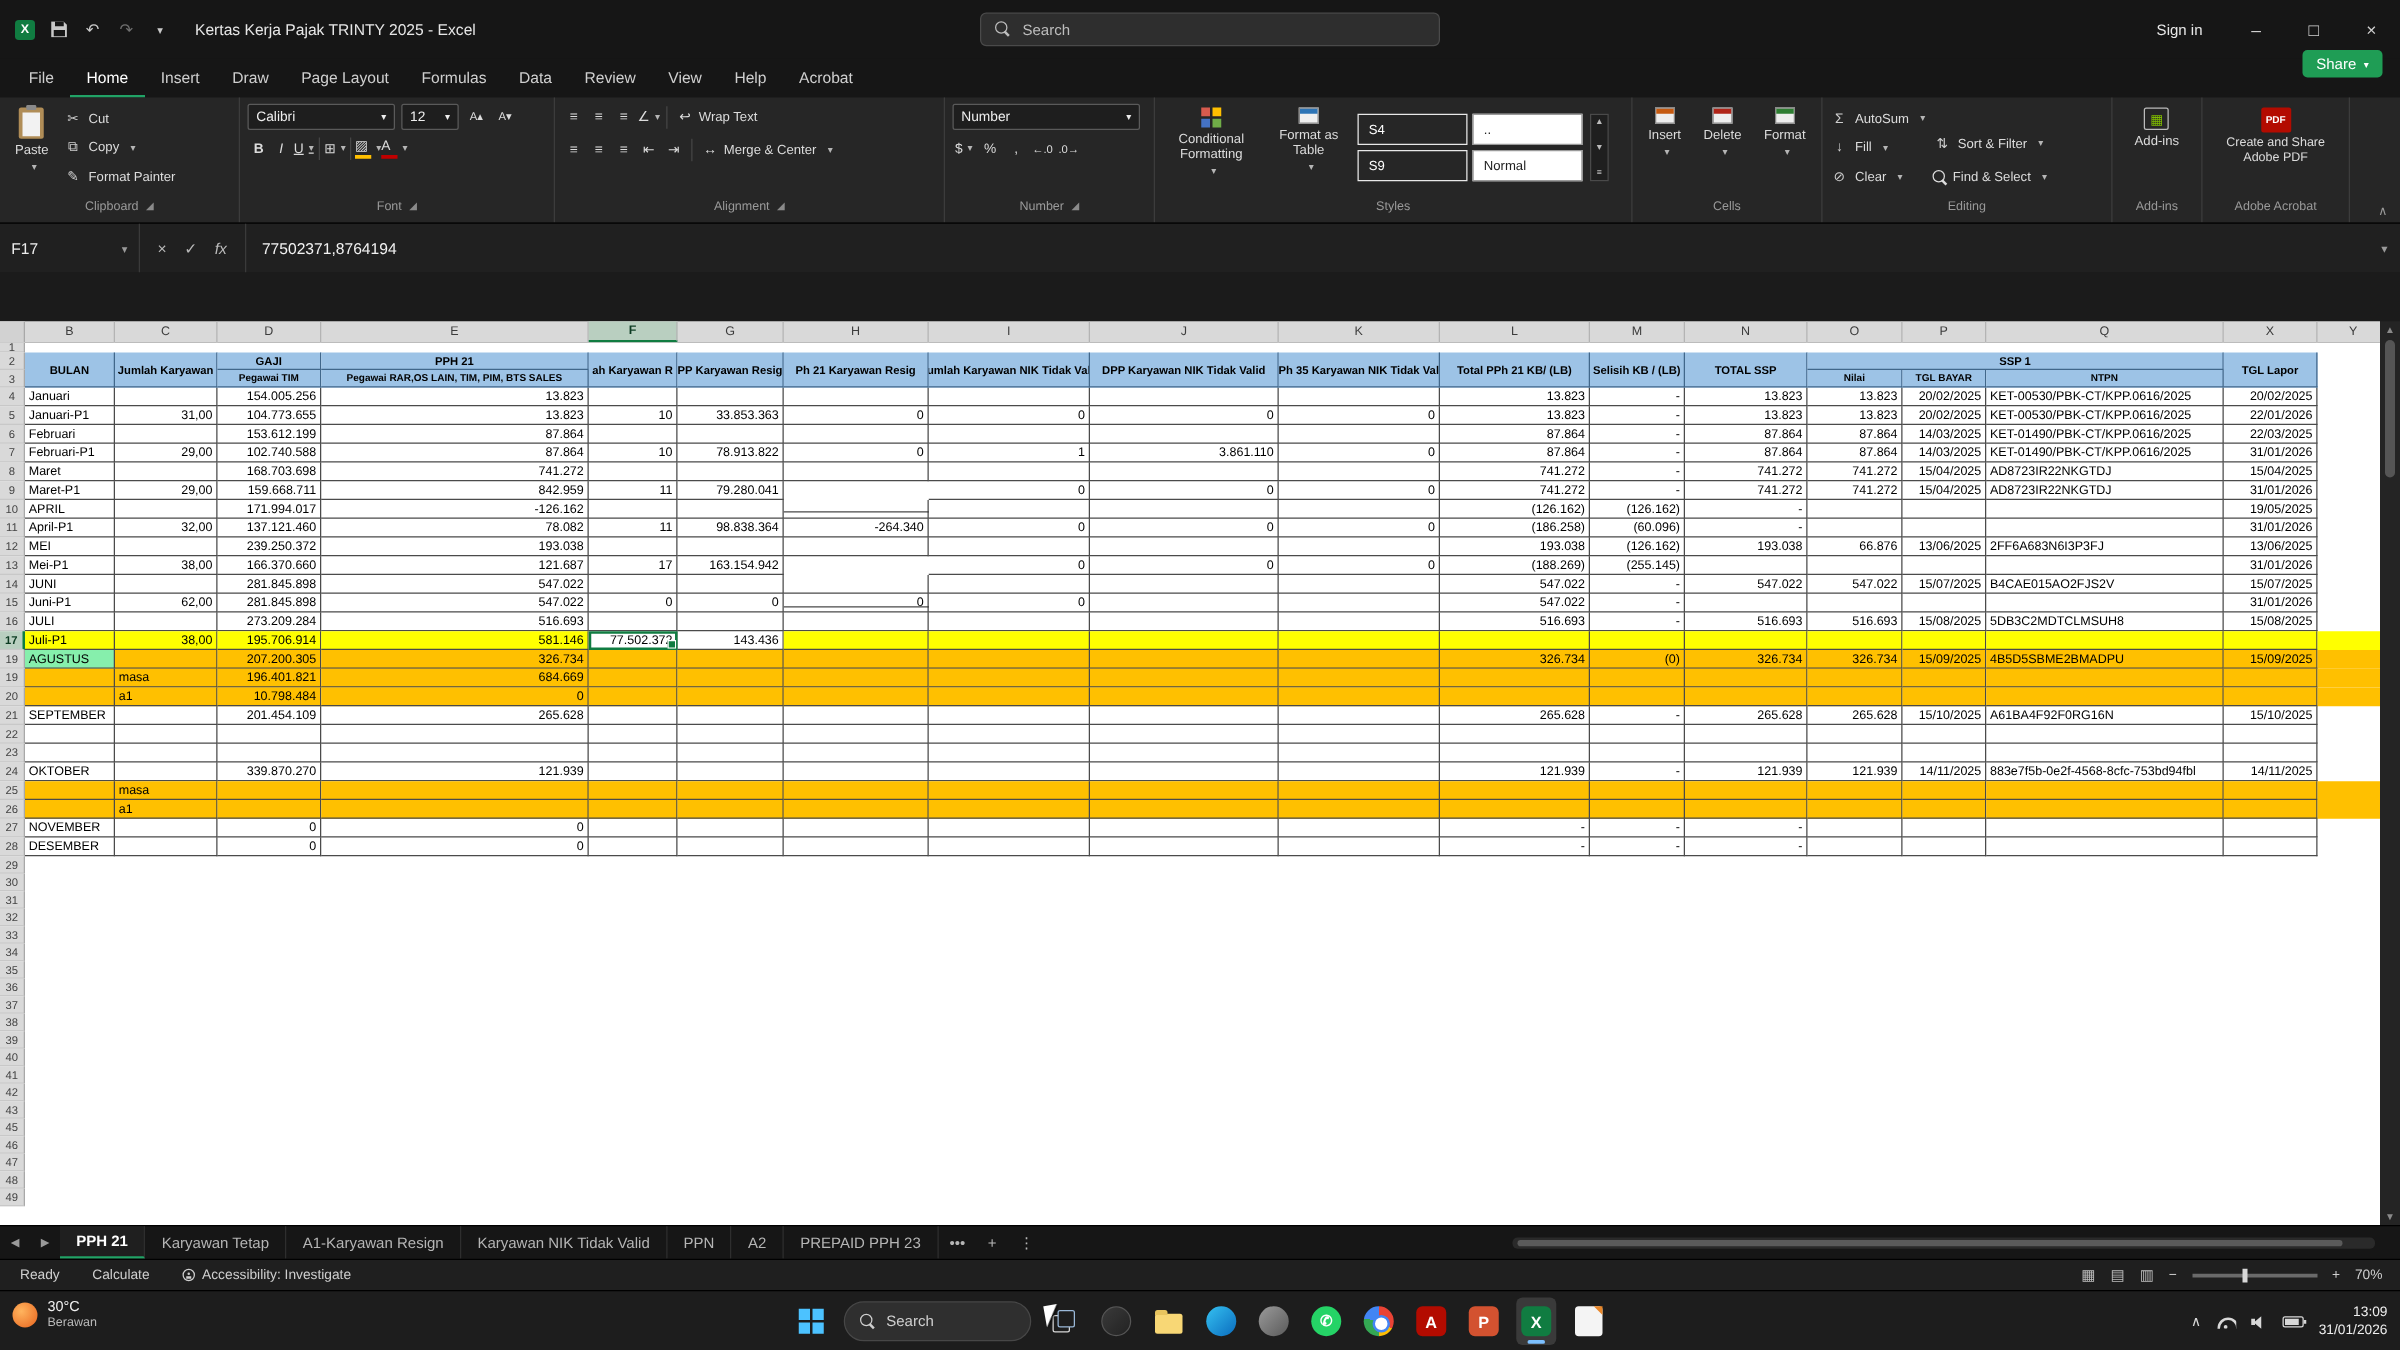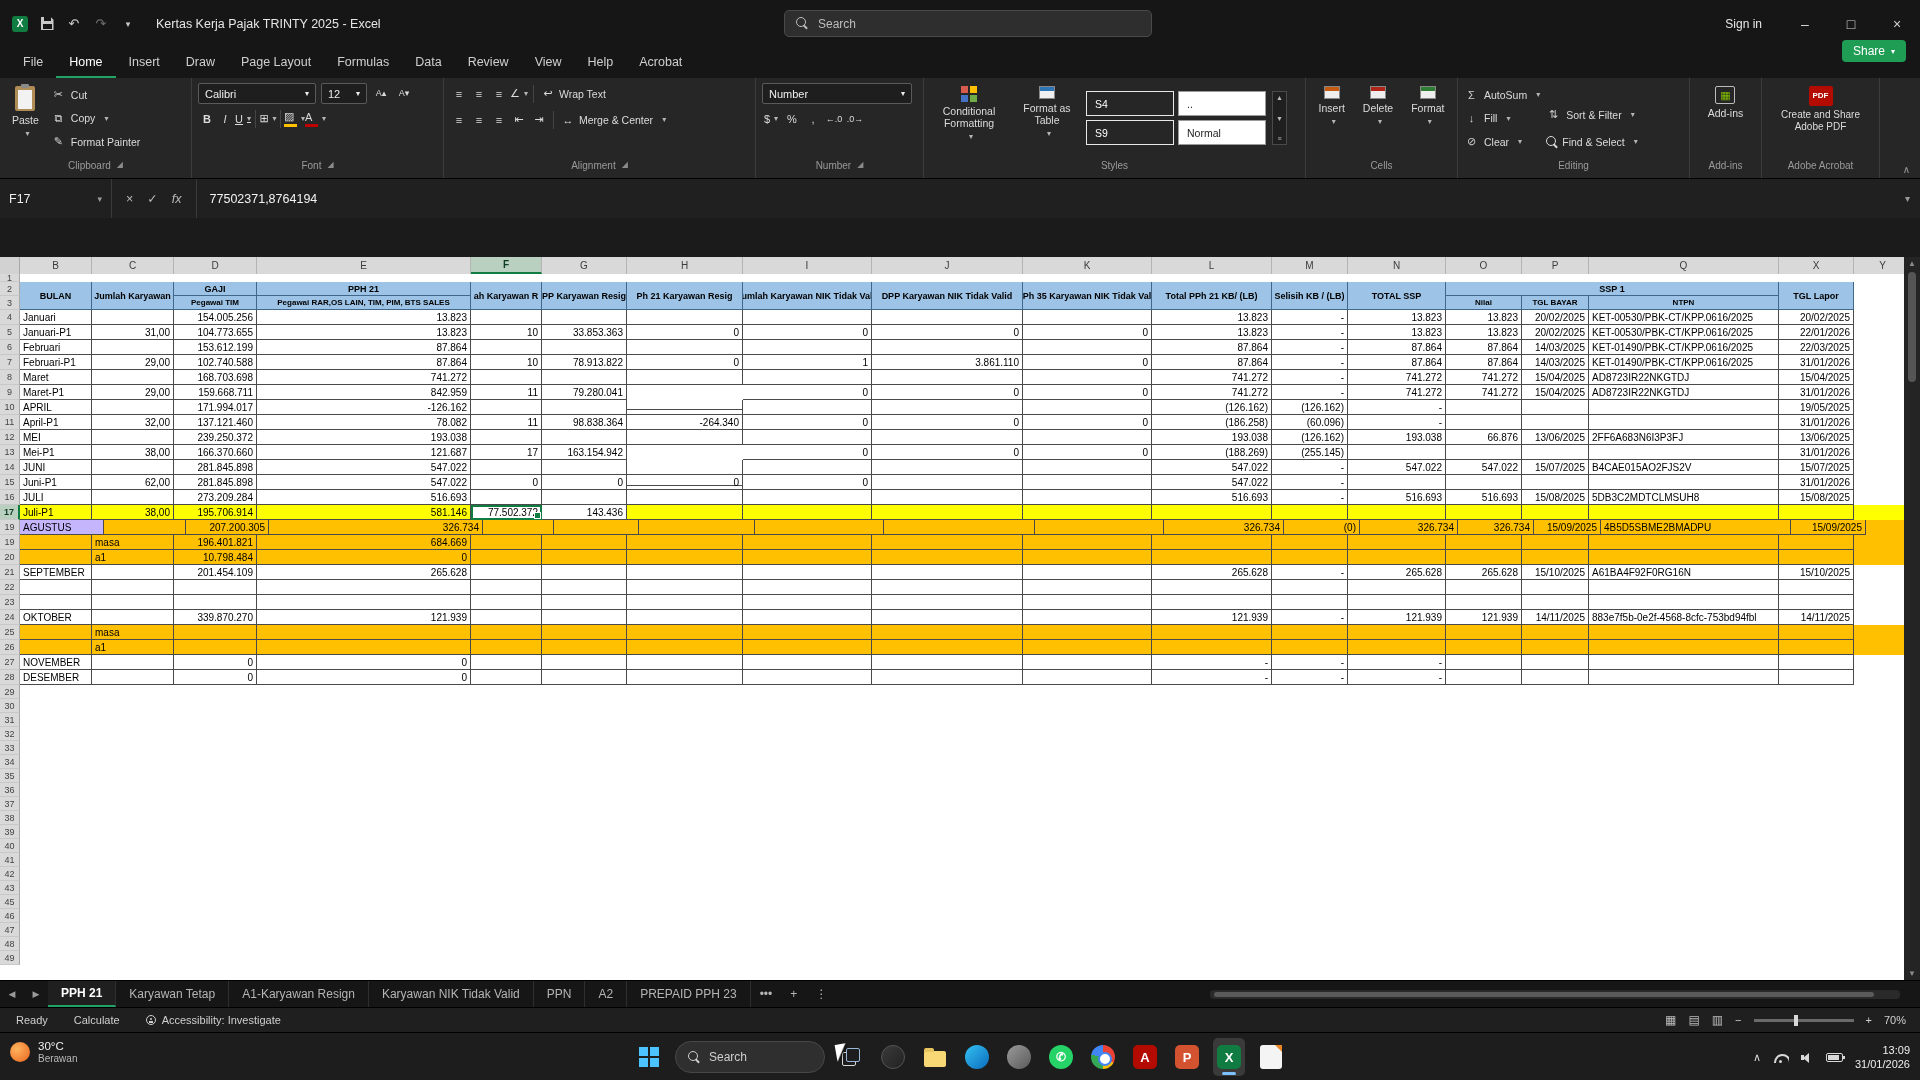--- a/index.html
+++ b/index.html
@@ -786,21 +786,21 @@
       <div class="cell b a-right" style="width:76px;background:#FFFF00;"></div>
       <div class="cell b a-right" style="width:98px;background:#FFFF00;"></div>
       <div class="cell b a-right" style="width:76px;background:#FFFF00;"></div>
       <div class="cell b a-right" style="width:67px;background:#FFFF00;"></div>
       <div class="cell b a-left" style="width:190px;background:#FFFF00;"></div>
       <div class="cell b a-right" style="width:75px;background:#FFFF00;"></div>
       <div class="cell a-left" style="width:58px;background:#FFFF00;"></div>
     </div>
     <div class="grow" style="height:15px">
       <div class="rownum">19</div>
-      <div class="cell b a-left" style="width:84px;background:#c4b5fd;">AGUSTUS</div>
+      <div class="cell b a-left" style="width:72px;background:#86efac;">AGUSTUS</div>
       <div class="cell b a-right" style="width:82px;background:#FFC000;"></div>
       <div class="cell b a-right" style="width:83px;background:#FFC000;">207.200.305</div>
       <div class="cell b a-right" style="width:214px;background:#FFC000;">326.734</div>
       <div class="cell b a-right" style="width:71px;background:#FFC000;"></div>
       <div class="cell b a-right" style="width:85px;background:#FFC000;"></div>
       <div class="cell b a-right" style="width:116px;background:#FFC000;"></div>
       <div class="cell b a-right" style="width:129px;background:#FFC000;"></div>
       <div class="cell b a-right" style="width:151px;background:#FFC000;"></div>
       <div class="cell b a-right" style="width:129px;background:#FFC000;"></div>
       <div class="cell b a-right" style="width:120px;background:#FFC000;">326.734</div>

